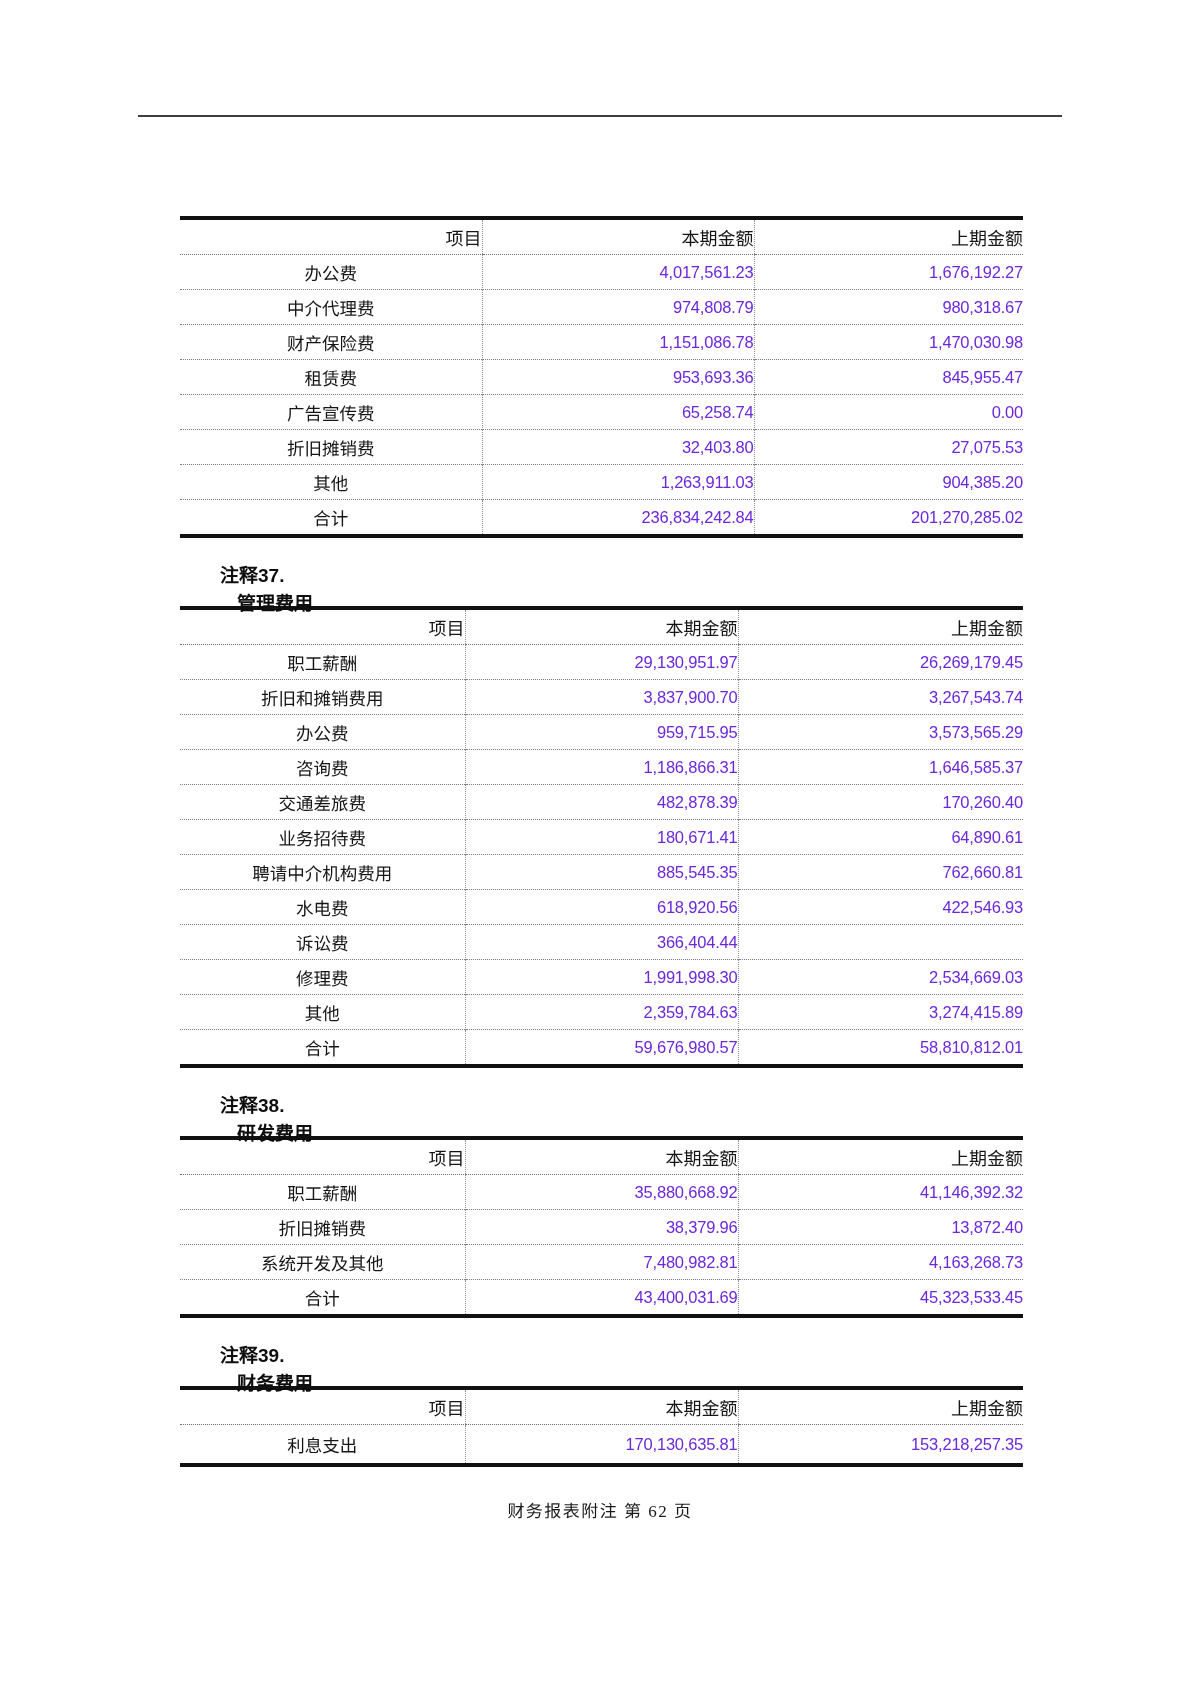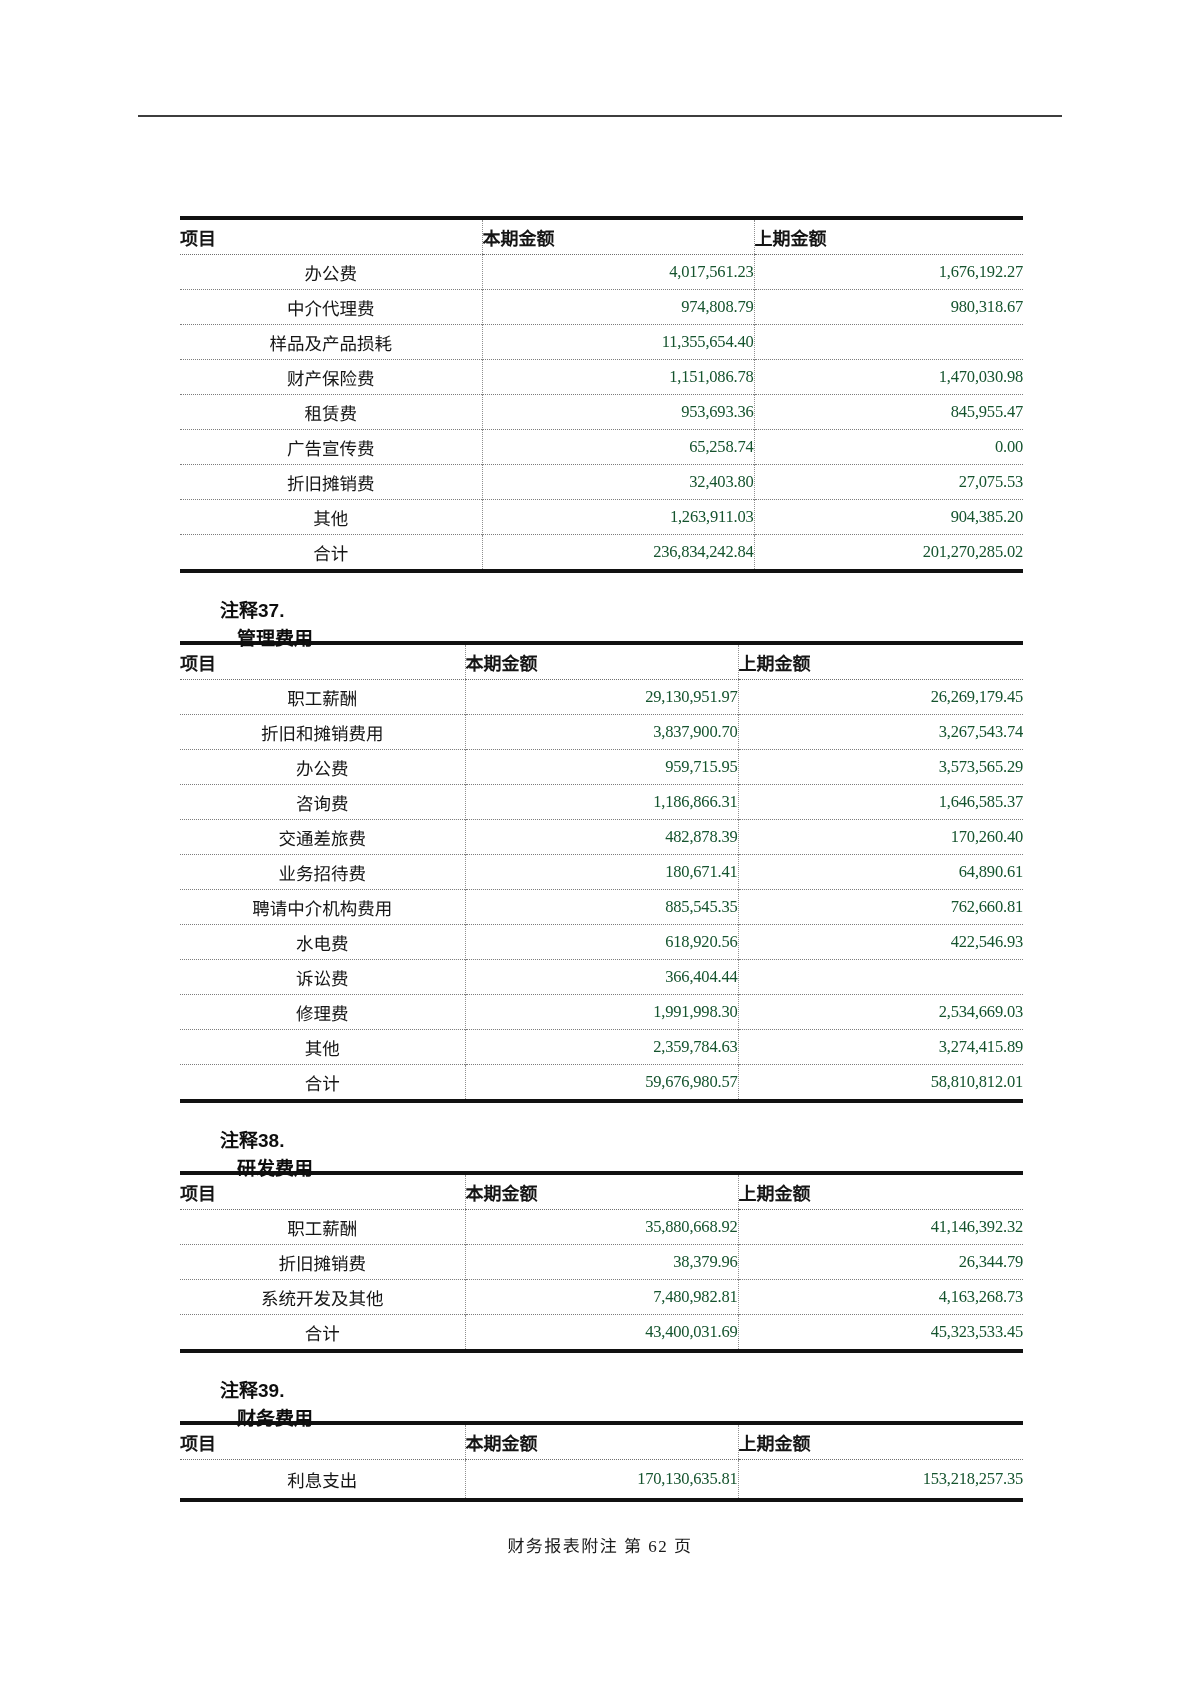--- a/index.html
+++ b/index.html
@@ -28,23 +28,23 @@
     border-bottom: 4px solid #111;
   }
   .t1 { margin-top: 99px; }
 
   .t1 col.c1 { width: 302px; } .t1 col.c2 { width: 272px; } .t1 col.c3 { width: 269px; }
   .tn col.c1 { width: 285px; } .tn col.c2 { width: 273px; } .tn col.c3 { width: 285px; }
 
   table.fin th {
     height: 34px;
     font-family: "Liberation Serif", serif;
-    font-weight: 700;
+    font-weight: 400;
     font-size: 18px;
-    text-align: left;
+    text-align: right;
     vertical-align: middle;
     border-bottom: 1px dotted #6f6f6f;
     padding: 0;
   }
   table.fin td {
     height: 34px;
     vertical-align: middle;
     border-top: 1px dotted #7d7d7d;
     padding: 0;
     overflow: hidden;
@@ -55,26 +55,26 @@
   table.fin th + th, table.fin td + td { border-left: 1px dotted #8f8f8f; }
 
   td.label {
     font-family: "Liberation Serif", serif;
     font-size: 17.5px;
     text-align: center;
     padding-left: 12px;
   }
   td.label.center { text-align: center; padding-left: 0; }
   td.num {
-    font-family: Liberation Serif, serif;
+    font-family: Liberation Sans, sans-serif;
     font-size: 16.5px;
     letter-spacing: -0.2px;
     text-align: right;
     padding-right: 16px;
-    color: #14532d;
+    color: #6d28d9;
   }
 
   h2.note {
     margin: 24px 0 16px 40px;
     height: 28px;
     line-height: 28px;
     font-family: "Liberation Sans", sans-serif;
     font-size: 19px;
     font-weight: 700;
     color: #0e0e0e;
@@ -119,25 +119,20 @@
         <tbody>
             <tr>
               <td class="label">办公费</td>
               <td class="num">4,017,561.23</td>
               <td class="num">1,676,192.27</td>
             </tr>
             <tr>
               <td class="label">中介代理费</td>
               <td class="num">974,808.79</td>
               <td class="num">980,318.67</td>
-            </tr>
-            <tr>
-              <td class="label">样品及产品损耗</td>
-              <td class="num">11,355,654.40</td>
-              <td class="num"></td>
             </tr>
             <tr>
               <td class="label">财产保险费</td>
               <td class="num">1,151,086.78</td>
               <td class="num">1,470,030.98</td>
             </tr>
             <tr>
               <td class="label">租赁费</td>
               <td class="num">953,693.36</td>
               <td class="num">845,955.47</td>
@@ -269,21 +264,21 @@
         </thead>
         <tbody>
             <tr>
               <td class="label">职工薪酬</td>
               <td class="num">35,880,668.92</td>
               <td class="num">41,146,392.32</td>
             </tr>
             <tr>
               <td class="label">折旧摊销费</td>
               <td class="num">38,379.96</td>
-              <td class="num">26,344.79</td>
+              <td class="num">13,872.40</td>
             </tr>
             <tr>
               <td class="label">系统开发及其他</td>
               <td class="num">7,480,982.81</td>
               <td class="num">4,163,268.73</td>
             </tr>
             <tr>
               <td class="label">合计</td>
               <td class="num">43,400,031.69</td>
               <td class="num">45,323,533.45</td>

